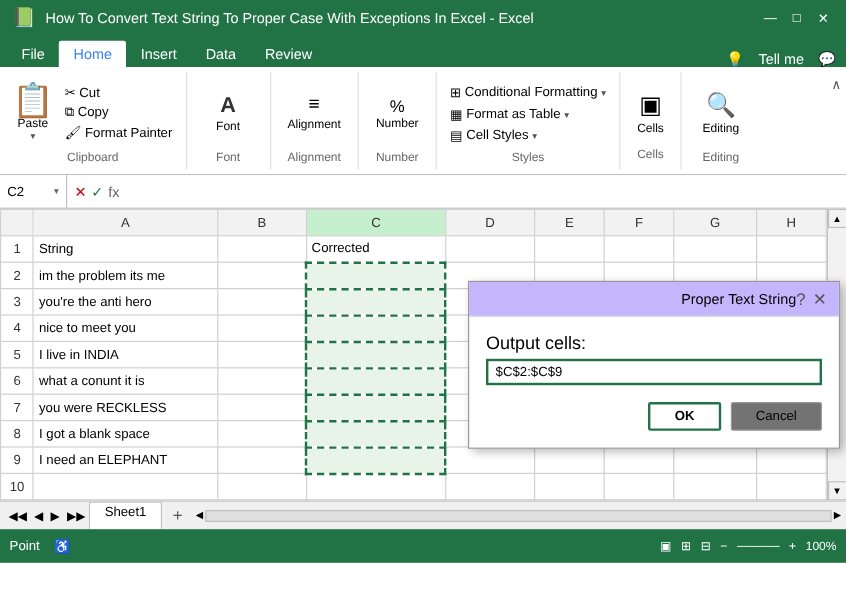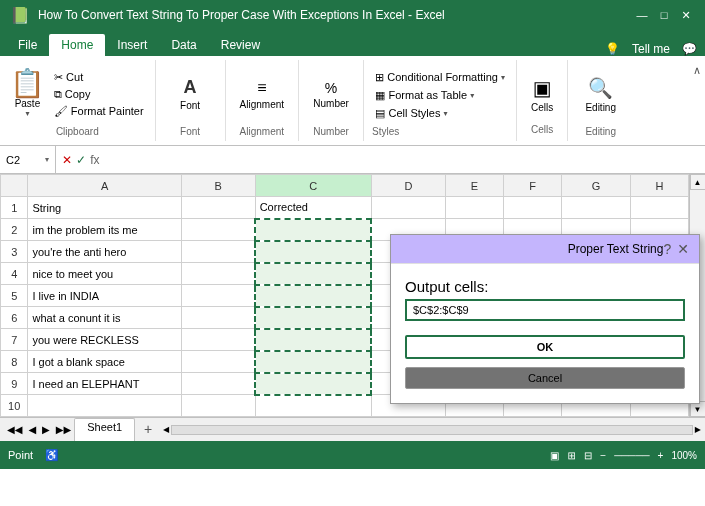--- a/index.html
+++ b/index.html
@@ -30,21 +30,21 @@
     }
     .ribbon-tab {
       padding: 4px 12px;
       font-size: 12px;
       color: #fff;
       cursor: pointer;
       border-radius: 2px 2px 0 0;
     }
     .ribbon-tab.active {
       background: #fff;
-      color: #15803d;
+      color: #3b82f6;
     }
     .ribbon-tab-right {
       margin-left: auto;
       display: flex;
       align-items: center;
       padding-right: 8px;
       gap: 12px;
       color: #fff;
       font-size: 12px;
     }
@@ -101,20 +101,21 @@
       display: flex;
       flex-direction: column;
       justify-content: center;
       padding: 4px 8px;
       border-right: 1px solid #e0e0e0;
       min-width: 120px;
     }
     .styles-label {
       font-size: 10px;
       color: #666;
+      text-align: center;
       margin-top: auto;
     }
 
     
     .cells-group {
       display: flex;
       flex-direction: column;
       align-items: center;
       padding: 4px 8px;
       border-right: 1px solid #e0e0e0;
@@ -281,21 +282,21 @@
     .dialog-body { padding: 14px 14px 14px; }
     .dialog-label { font-size: 15px; margin-bottom: 4px; }
     .dialog-input {
       width: 100%;
       border: 2px solid #217346;
       padding: 3px 6px;
       font-size: 11px;
       outline: none;
       margin-bottom: 14px;
     }
-    .dialog-buttons { display: flex; justify-content: flex-end; gap: 8px; flex-direction: column; }
+    .dialog-buttons { display: flex; justify-content: flex-end; gap: 8px; }
     .dialog-btn {
       padding: 4px 20px;
       font-size: 11px;
       cursor: pointer;
       border: 1px solid #999;
       background: #737373;
       border-radius: 2px;
     }
     .dialog-btn.primary {
       background: #fff;

